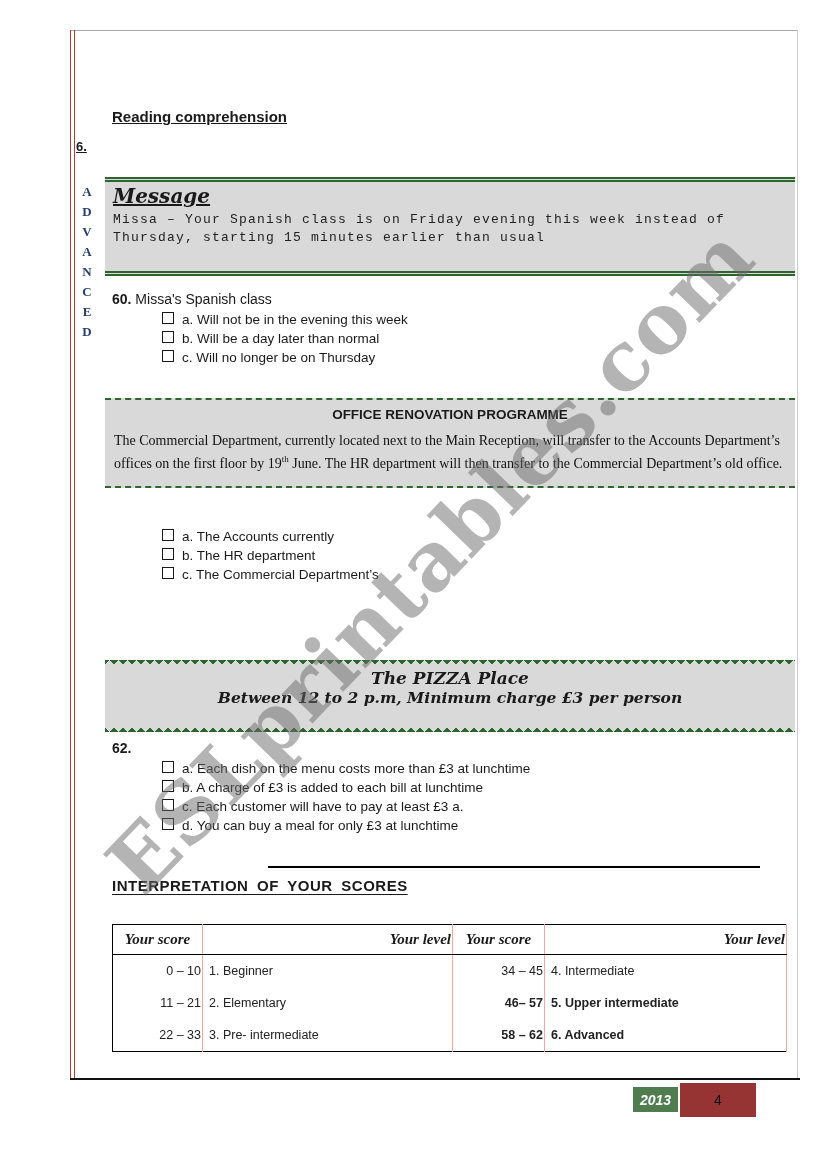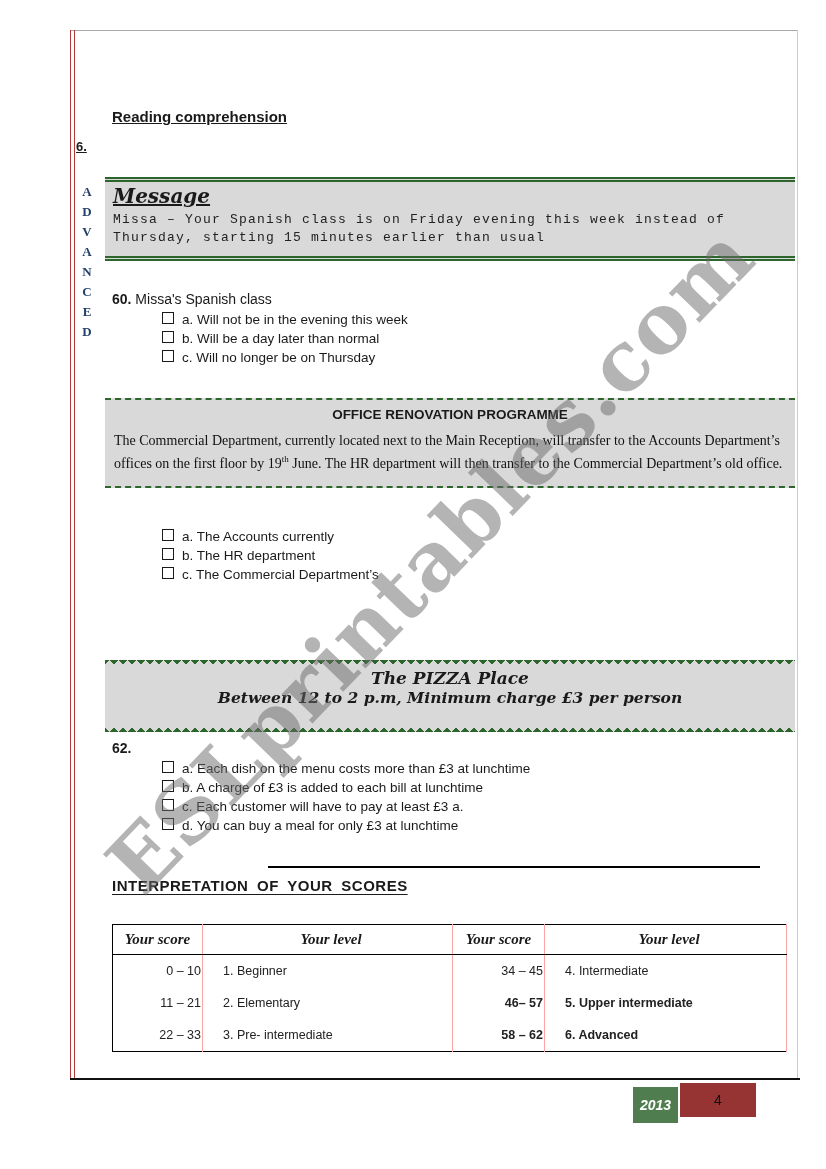--- a/index.html
+++ b/index.html
@@ -19,21 +19,21 @@
   .side-vert{left:77px;top:182px;width:20px;text-align:center;
              font-family:"Liberation Serif",serif;font-weight:bold;font-size:13px;
              color:#23406b;line-height:20px}
   .side-vert span{display:block}
 
   .heading{left:112px;top:108px;font-size:15px;font-weight:bold;text-decoration:underline}
 
   
   .msg-box{left:105px;top:177px;width:690px;background:#d9d9d9;
            border-top:5px double #2d662d;border-bottom:5px double #2d662d;
-           padding:2px 8px 9px;box-sizing:border-box}
+           padding:2px 8px 24px;box-sizing:border-box}
   .msg-title{font-family:"DejaVu Serif",serif;font-style:italic;font-weight:bold;
              font-size:20px;text-decoration:underline}
   .msg-body{font-family:"Liberation Mono","DejaVu Sans Mono",monospace;font-size:13px;
             letter-spacing:1.2px;line-height:18px;margin-top:3px;color:#222}
 
   
   .qblock{width:690px}
   .q60{left:112px;top:291px}
   .q61{left:112px;top:524px}
   .q62{left:112px;top:740px}
@@ -72,29 +72,29 @@
                 font-size:15px;letter-spacing:.5px;word-spacing:4px;
                 text-decoration:underline;text-underline-offset:3px}
 
   table.score-table{left:112px;top:924px;width:674px;border-collapse:collapse;
                     border:1px solid #000;position:absolute;table-layout:fixed}
   .score-table th,.score-table td{border-left:1px solid #000;border-right:1px solid #fca5a5}
   .score-table thead th{border-bottom:1px solid #000;height:27px;
                         font-family:"Liberation Serif",serif;font-style:italic;
                         font-weight:bold;font-size:15px}
   th.h-score{text-align:center}
-  th.h-level{text-align:center;padding-left:8px}
+  th.h-level{text-align:right;padding-left:8px}
   .score-table tbody td{height:30px;font-size:12.5px;color:#222;vertical-align:middle}
   td.c-score{text-align:right}
-  td.c-level{padding-left:20px}
+  td.c-level{padding-left:6px}
   td.brown{color:#6e5744}
   td.big{font-weight:bold;font-size:15px;color:#111}
 
   
-  .year-box{left:633px;top:1087px;width:45px;height:36px;background:#4f7d4f;color:#fff;
+  .year-box{left:633px;top:1087px;width:45px;height:25px;background:#4f7d4f;color:#fff;
             font-style:italic;font-weight:bold;font-size:14px;
             display:flex;align-items:center;justify-content:center}
   .pagenum-box{left:680px;top:1083px;width:76px;height:34px;background:#963434;
                display:flex;align-items:center;justify-content:center;
                font-size:14px;color:#111}
 
   .watermark{left:430px;top:560px;transform:translate(-50%,-50%) rotate(-46deg);
              font-family:"DejaVu Serif",serif;font-weight:bold;font-size:82px;
              letter-spacing:1px;color:rgba(105,105,105,.5);white-space:nowrap;
              pointer-events:none;z-index:60}

